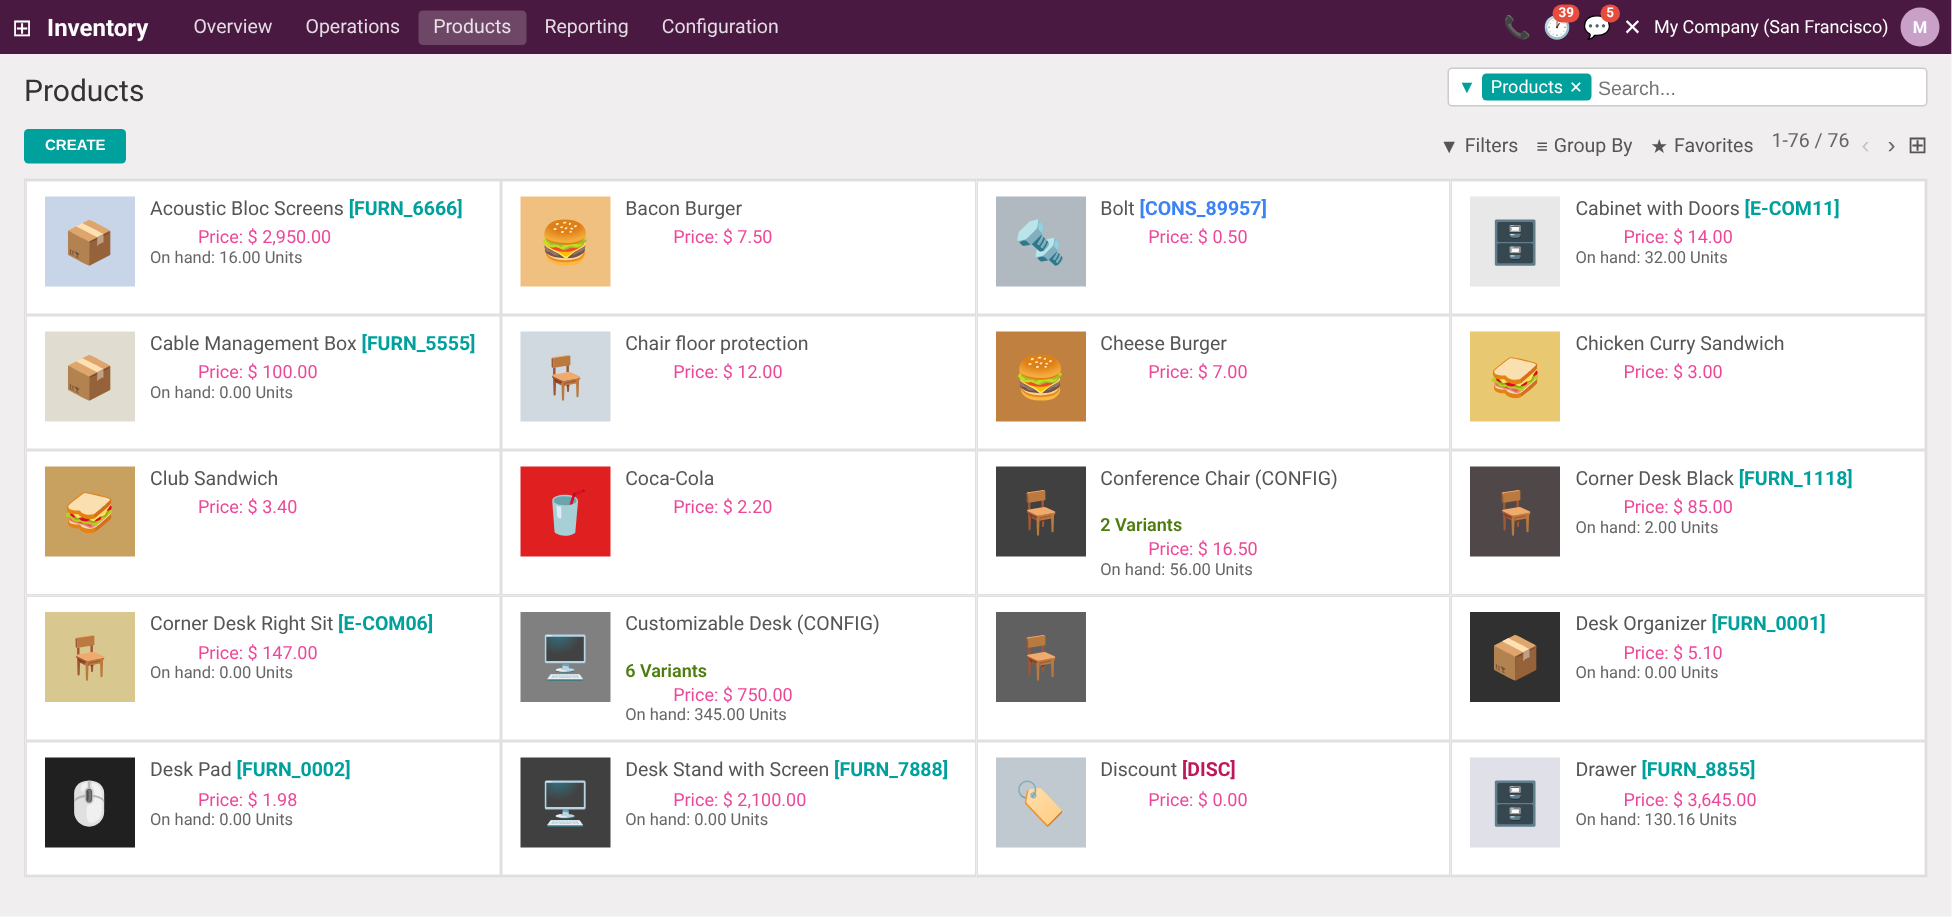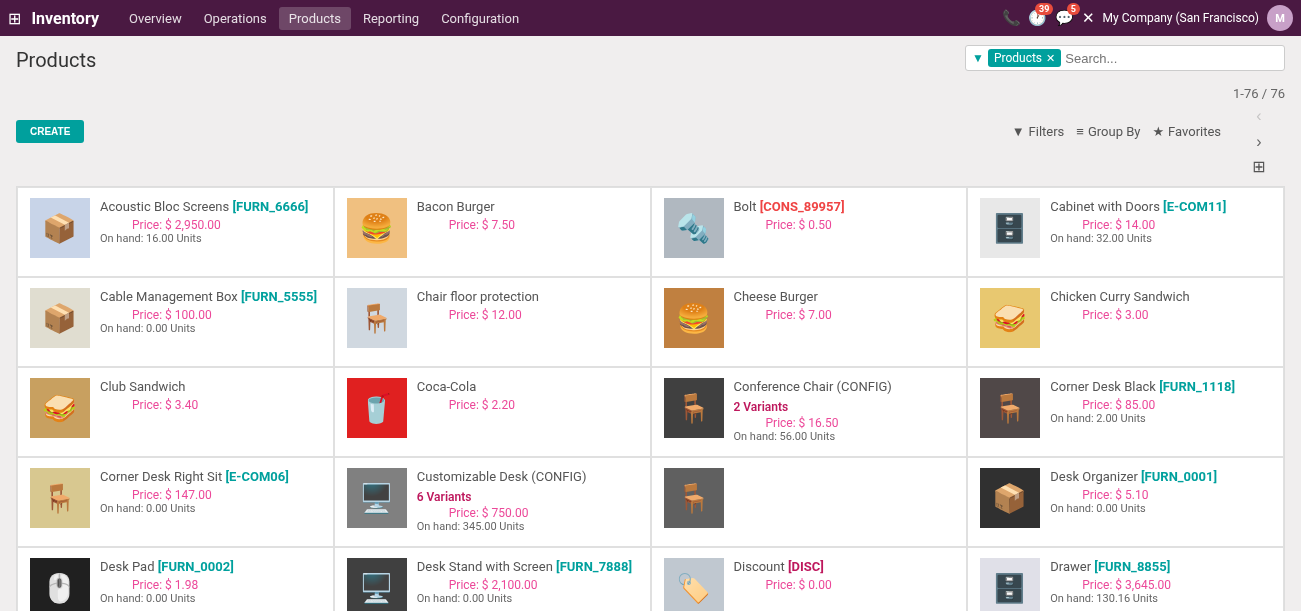--- a/index.html
+++ b/index.html
@@ -83,21 +83,21 @@
     }
     .search-tag-x { cursor: pointer; font-size: 11px; }
     .search-input { border: none; outline: none; font-size: 13px; min-width: 120px; color: #666; }
 
     
     .filter-bar { display: flex; align-items: center; gap: 12px; }
     .filter-btn {
       display: flex; align-items: center; gap: 4px;
       color: #555; cursor: pointer; font-size: 13px;
     }
-    .pagination { margin-left: auto; display: flex; align-items: center; gap: 4px; font-size: 13px; color: #666; flex-direction: column; }
+    .pagination { margin-left: auto; display: flex; align-items: flex-start; gap: 4px; font-size: 13px; color: #666; }
     .pagination-btn { border: none; background: none; cursor: pointer; color: #666; font-size: 16px; padding: 2px 4px; }
     .pagination-btn:disabled { opacity: 0.3; }
     .view-toggle { background: none; border: none; cursor: pointer; color: #555; font-size: 16px; }
 
     
     .product-grid {
       display: grid;
       grid-template-columns: repeat(4, 1fr);
       gap: 0;
       border: 1px solid #ddd;
@@ -119,21 +119,21 @@
       height: 60px;
       object-fit: cover;
       flex-shrink: 0;
       background: #f0f0f0;
       display: flex; align-items: center; justify-content: center;
       overflow: hidden;
     }
     .product-info { flex: 1; min-width: 0; }
     .product-name { font-size: 13px; color: #555; line-height: 1.4; }
     .product-name .ref { color: #00a09d; font-weight: bold; }
-    .product-variants { font-size: 12px; color: #be185d; font-weight: 600; margin-top: 4px; }
+    .product-variants { font-size: 12px; color: #4d7c0f; font-weight: 600; margin-top: 14px; }
     .product-price { font-size: 12px; color: #ec4899; margin-top: 2px; margin-left: 32px; }
     .product-onhand { font-size: 11px; color: #666; }
   </style>
 </head>
 <body>
 
 <div class="topbar">
   <span class="topbar-apps-icon">⊞</span>
   <span class="topbar-brand">Inventory</span>
   <nav class="topbar-nav">
@@ -219,21 +219,21 @@
 
       <div class="product-price">Price: $ 7.50</div>
 
     </div>
   </div>
       <div class="product-card">
     <div class="product-thumb" style="background:#b0b8c0; font-size:28px; width:60px; height:60px;">
       🔩
     </div>
     <div class="product-info">
-      <div class="product-name">Bolt <span class="ref" style="color:#ef4444">[CONS_89957]</span></div>
+      <div class="product-name">Bolt <span class="ref" style="color:#3b82f6">[CONS_89957]</span></div>
 
       <div class="product-price">Price: $ 0.50</div>
 
     </div>
   </div>
       <div class="product-card">
     <div class="product-thumb" style="background:#e8e8e8; font-size:28px; width:60px; height:60px;">
       🗄️
     </div>
     <div class="product-info">

